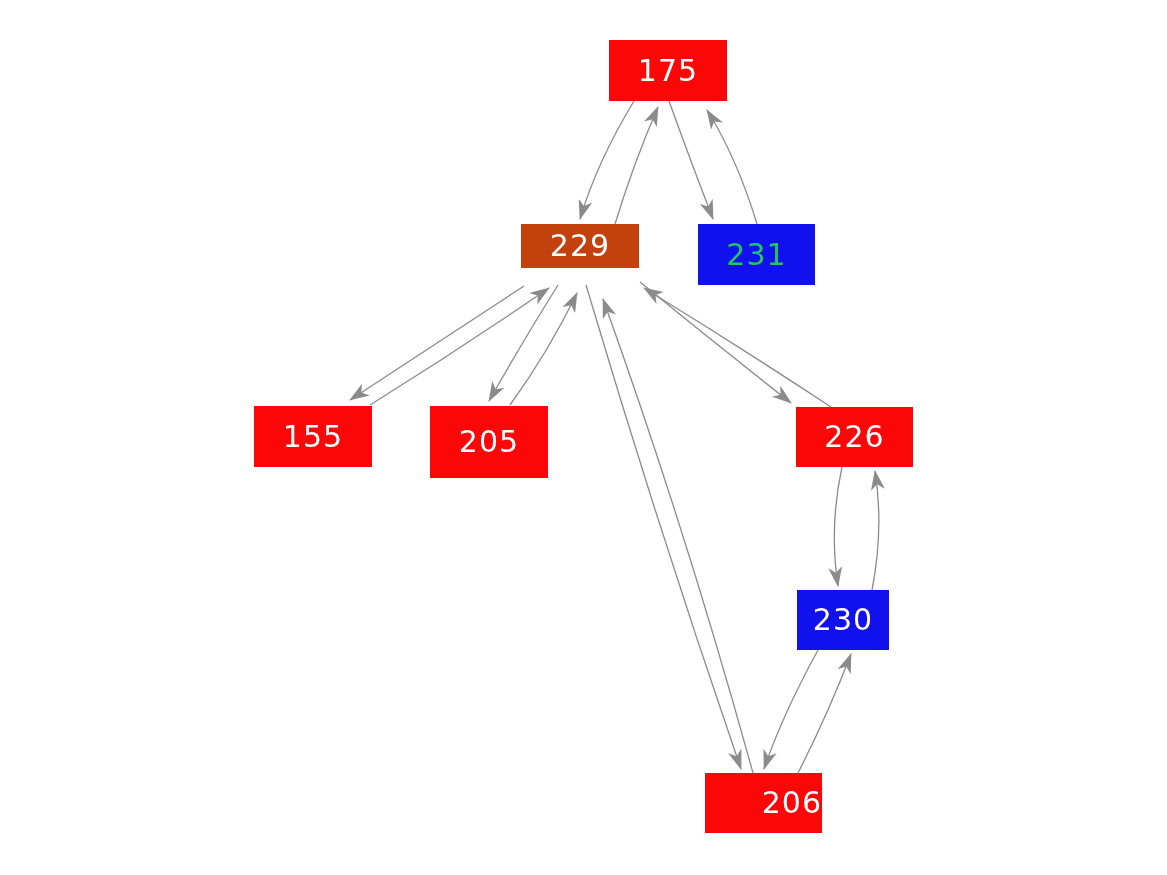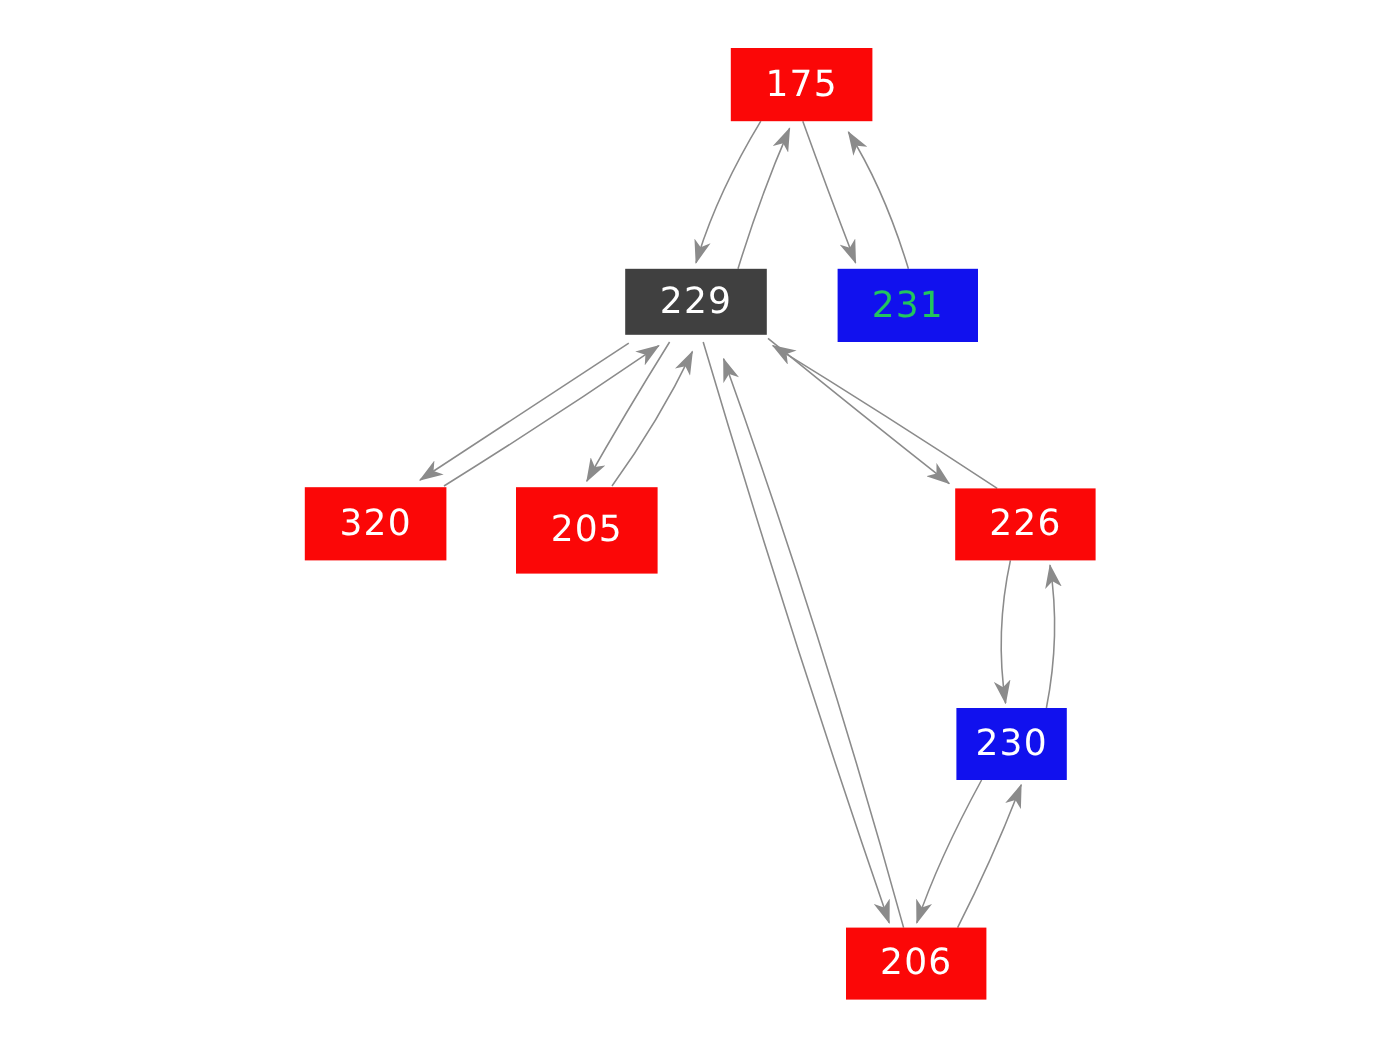--- a/index.html
+++ b/index.html
@@ -62,35 +62,35 @@
         <path d="M842,467 Q829,527 838,586" fill="none" stroke="#8b8b8b" stroke-width="1.3" marker-end="url(#arrow)"></path>
         <path d="M872,590 Q884,529 875,471" fill="none" stroke="#8b8b8b" stroke-width="1.3" marker-end="url(#arrow)"></path>
         <path d="M818,650 Q782,716 764,769" fill="none" stroke="#8b8b8b" stroke-width="1.3" marker-end="url(#arrow)"></path>
         <path d="M798,773 Q828,714 851,654" fill="none" stroke="#8b8b8b" stroke-width="1.3" marker-end="url(#arrow)"></path>
       </g>
   </svg>
   <div id="nodes">
       <div class="node" style="left: 609px; top: 40px; width: 118px; height: 61px; background: rgb(251, 7, 7);">
         <span style="color: rgb(255, 255, 255);">175</span>
       </div>
-      <div class="node" style="left: 521px; top: 224px; width: 118px; height: 55px; background: #404040; justify-content: center;">
+      <div class="node" style="left: 521px; top: 224px; width: 118px; height: 44px; background: #c2410c; justify-content: center;">
         <span style="color: rgb(255, 255, 255);">229</span>
       </div>
       <div class="node" style="left: 698px; top: 224px; width: 117px; height: 61px; background: rgb(17, 17, 238);">
         <span style="color: #22c55e;">231</span>
       </div>
       <div class="node" style="left: 254px; top: 406px; width: 118px; height: 61px; background: rgb(251, 7, 7);">
-        <span style="color: rgb(255, 255, 255);">320</span>
+        <span style="color: rgb(255, 255, 255);">155</span>
       </div>
       <div class="node" style="left: 430px; top: 406px; width: 118px; height: 72px; background: rgb(251, 7, 7);">
         <span style="color: rgb(255, 255, 255);">205</span>
       </div>
       <div class="node" style="left: 796px; top: 407px; width: 117px; height: 60px; background: rgb(251, 7, 7);">
         <span style="color: rgb(255, 255, 255);">226</span>
       </div>
       <div class="node" style="left: 797px; top: 590px; width: 92px; height: 60px; background: rgb(17, 17, 238);">
         <span style="color: rgb(255, 255, 255);">230</span>
       </div>
-      <div class="node" style="left: 705px; top: 773px; width: 117px; height: 60px; background: rgb(251, 7, 7);">
+      <div class="node" style="left: 705px; top: 773px; width: 117px; height: 60px; background: rgb(251, 7, 7); justify-content: flex-end;">
         <span style="color: rgb(255, 255, 255);">206</span>
       </div>
     </div>
 </div>
 
 </body></html>

